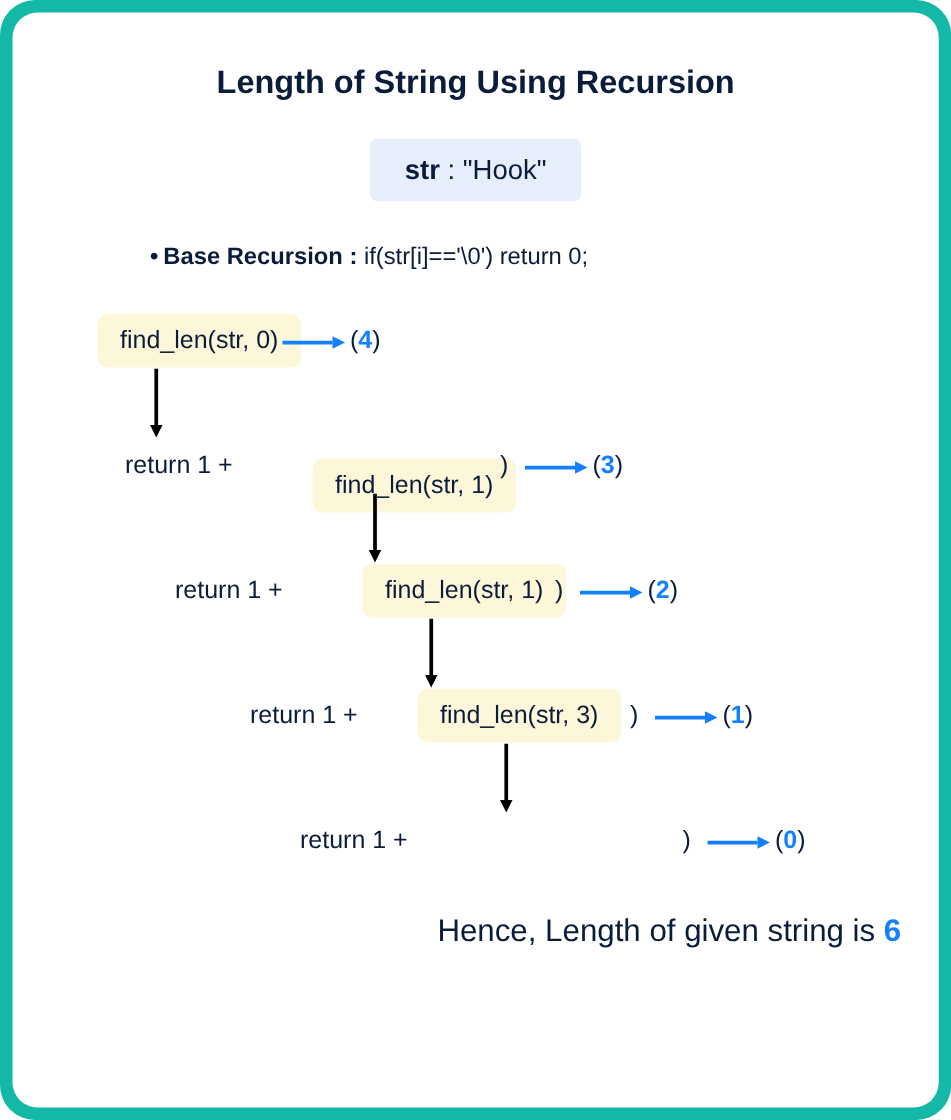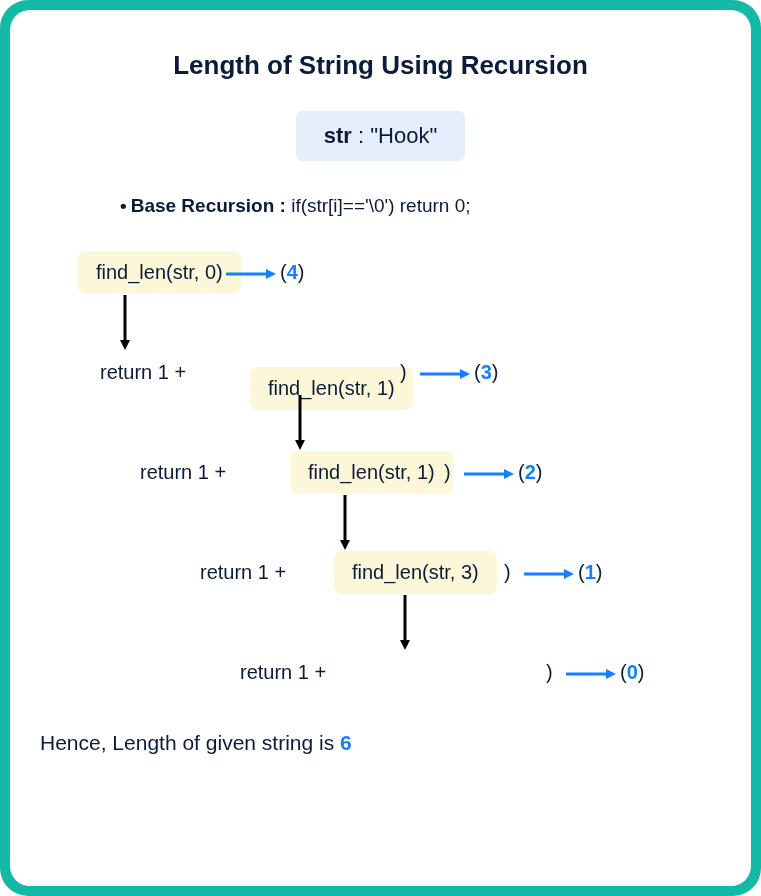--- a/index.html
+++ b/index.html
@@ -79,22 +79,22 @@
   display: inline-block;
 }
 .result-num {
   font-size: 20px;
   font-weight: 800;
   color: #1280ff;
   display: inline-block;
 }
 .abs { position: absolute; }
 .conclusion {
-  text-align: left;
-  font-size: 21px;
+  text-align: right;
+  font-size: 25px;
   color: #0b1b3a;
 }
 .conclusion .num { font-weight: 800; color: #1280ff; }
 svg.arrow { position: absolute; overflow: visible; }
 </style>
 </head>
 <body>
 
 <div class="outer-frame">
   <div class="inner-frame">

